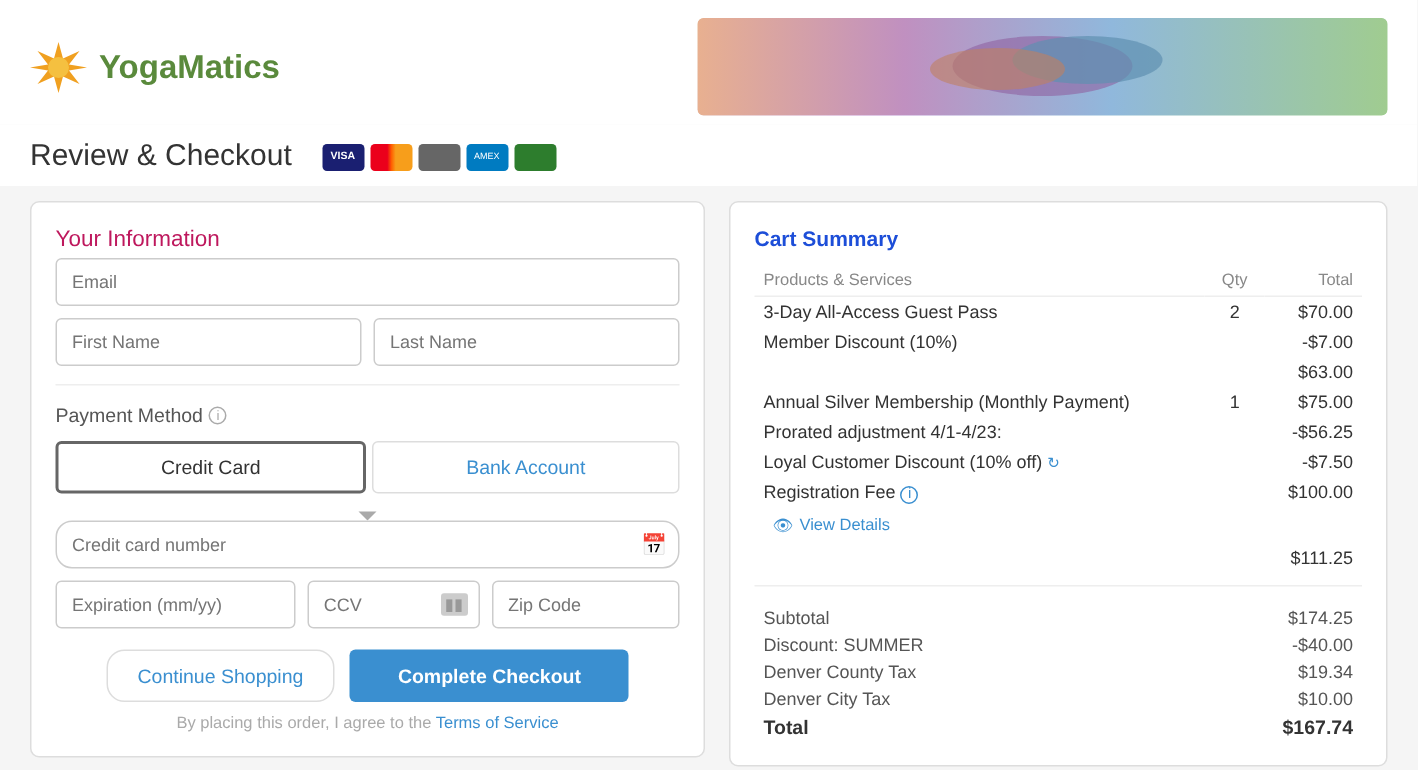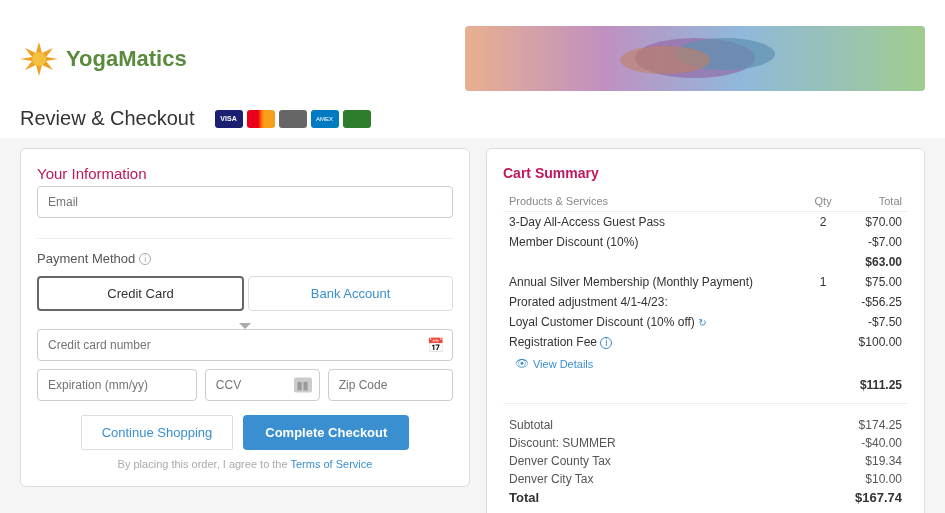--- a/index.html
+++ b/index.html
@@ -1,18 +1,18 @@
 <!DOCTYPE html>
 <html><head>
   <meta charset="utf-8">
   <style>
     * { box-sizing: border-box; margin: 0; padding: 0; }
     body { font-family: Arial, sans-serif; background: #f5f5f5; font-size: 13px; color: #333; width: 945px; min-height: 513px; }
 
-    .header { display: flex; align-items: center; justify-content: space-between; padding: 26px 20px 6px 20px; background: #fff; }
+    .header { display: flex; align-items: center; justify-content: space-between; padding: 12px 20px 6px 20px; background: #fff; }
     .logo { display: flex; align-items: center; gap: 8px; }
     .logo-icon { width: 38px; height: 38px; }
     .logo-text { color: #5a8a3c; font-size: 22px; font-weight: bold; }
     .header-image { width: 460px; height: 65px; background: linear-gradient(120deg, #e8c5a0 0%, #c9a0dc 30%, #a0c4dc 60%, #b0d8a0 100%); border-radius: 4px; overflow: hidden; }
 
     .page-title-row { display: flex; align-items: center; gap: 20px; padding: 10px 20px 8px 20px; background: #fff; }
     .page-title { font-size: 20px; font-weight: normal; color: #333; }
     .card-icons { display: flex; gap: 4px; align-items: center; }
     .card-icon { width: 28px; height: 18px; border-radius: 3px; display: inline-block; }
     .card-visa { background: #1a1f71; }
@@ -37,51 +37,51 @@
     .divider { border: none; border-top: 1px solid #eee; margin: 12px 0; }
 
     .payment-title { font-size: 13px; color: #555; margin-bottom: 10px; display: flex; align-items: center; gap: 4px; }
     .payment-buttons { display: flex; gap: 4px; margin-bottom: 12px; }
     .btn-payment { flex: 1; padding: 8px; border-radius: 4px; font-size: 13px; cursor: pointer; }
     .btn-credit { background: #fff; border: 2px solid #aaa; color: #333; font-weight: normal; }
     .btn-bank { background: #fff; border: 1px solid #ddd; color: #3a8fd0; font-weight: normal; }
     .btn-credit-active { border: 2px solid #666; }
 
     .card-number-row { position: relative; margin-bottom: 8px; }
-    .card-number-row .form-input { padding-right: 30px; margin-bottom: 0; }
+    .card-number-row .form-input { padding-right: 30px; margin-bottom: 0; border-radius: 11px; }
     .card-icon-inline { position: absolute; right: 8px; top: 50%; transform: translateY(-50%); color: #999; font-size: 14px; }
 
     .card-details-row { display: flex; gap: 8px; margin-bottom: 8px; }
     .card-details-row .form-input { margin-bottom: 0; }
     .ccv-wrap { position: relative; flex: 1; }
     .ccv-wrap .form-input { padding-right: 28px; }
     .ccv-icon { position: absolute; right: 8px; top: 50%; transform: translateY(-50%); color: #999; font-size: 11px; background: #ccc; padding: 1px 3px; border-radius: 2px; }
 
     .action-buttons { display: flex; gap: 10px; justify-content: center; margin-top: 14px; }
-    .btn-continue { background: #fff; border: 1px solid #ddd; color: #3a8fd0; padding: 9px 20px; border-radius: 2px; font-size: 13px; cursor: pointer; }
-    .btn-checkout { background: #3a8fd0; border: none; color: #fff; padding: 9px 22px; border-radius: 4px; font-size: 13px; cursor: pointer; font-weight: bold; }
+    .btn-continue { background: #fff; border: 1px solid #ddd; color: #3a8fd0; padding: 9px 20px; border-radius: 12px; font-size: 13px; cursor: pointer; }
+    .btn-checkout { background: #3a8fd0; border: none; color: #fff; padding: 9px 32px; border-radius: 4px; font-size: 13px; cursor: pointer; font-weight: bold; }
 
     .terms-text { text-align: center; font-size: 11px; color: #aaa; margin-top: 8px; }
     .terms-text a { color: #3a8fd0; text-decoration: none; }
 
     
     .right-panel { flex: 1; }
     .cart-card { background: #fff; border: 1px solid #ddd; border-radius: 6px; padding: 16px; }
-    .cart-title { font-size: 14px; font-weight: bold; color: #be185d; margin-bottom: 10px; }
+    .cart-title { font-size: 14px; font-weight: bold; color: #1d4ed8; margin-bottom: 10px; }
 
     .cart-table { width: 100%; border-collapse: collapse; }
     .cart-table th { font-size: 11px; color: #888; font-weight: normal; text-align: left; padding: 4px 6px; border-bottom: 1px solid #eee; }
     .cart-table th.right { text-align: right; }
     .cart-table td { font-size: 12px; padding: 3px 6px; color: #333; }
     .cart-table td.right { text-align: right; }
     .cart-table td.qty { text-align: center; }
 
     .product-name { font-weight: normal; color: #555; }
     .sub-item { color: #777; font-size: 11px; padding-left: 16px; }
-    .bold-amount { font-weight: bold; }
+    .bold-amount { font-weight: normal; }
     .negative { color: #333; }
 
     .cart-divider { border: none; border-top: 1px solid #eee; margin: 8px 0; }
 
     .totals-section { padding-top: 4px; }
     .total-row { display: flex; justify-content: space-between; padding: 2px 6px; font-size: 12px; color: #555; }
     .total-row.grand { font-weight: bold; font-size: 13px; color: #333; }
 
     .view-details { color: #3a8fd0; font-size: 11px; display: flex; align-items: center; gap: 4px; cursor: pointer; padding: 2px 6px; }
 
@@ -132,20 +132,24 @@
   </div>
 </div>
 
 <div class="main-content">
 
   <div class="left-panel">
     <div class="card">
       
       <div class="section-title">Your Information</div>
       <input class="form-input" type="text" placeholder="Email" style="">
+      <div class="form-row">
+        <input class="form-input" type="text" placeholder="First Name" style="">
+        <input class="form-input" type="text" placeholder="Last Name" style="">
+      </div>
 
       <hr class="divider">
 
       
       <div class="payment-title">
         <span>Payment Method</span>
         <span style="width:12px;height:12px;border:1px solid #aaa;border-radius:50%;display:inline-flex;align-items:center;justify-content:center;font-size:9px;color:#aaa;cursor:pointer;">i</span>
       </div>
       <div class="payment-buttons">
         <button class="btn-payment btn-credit btn-credit-active">Credit Card</button>

